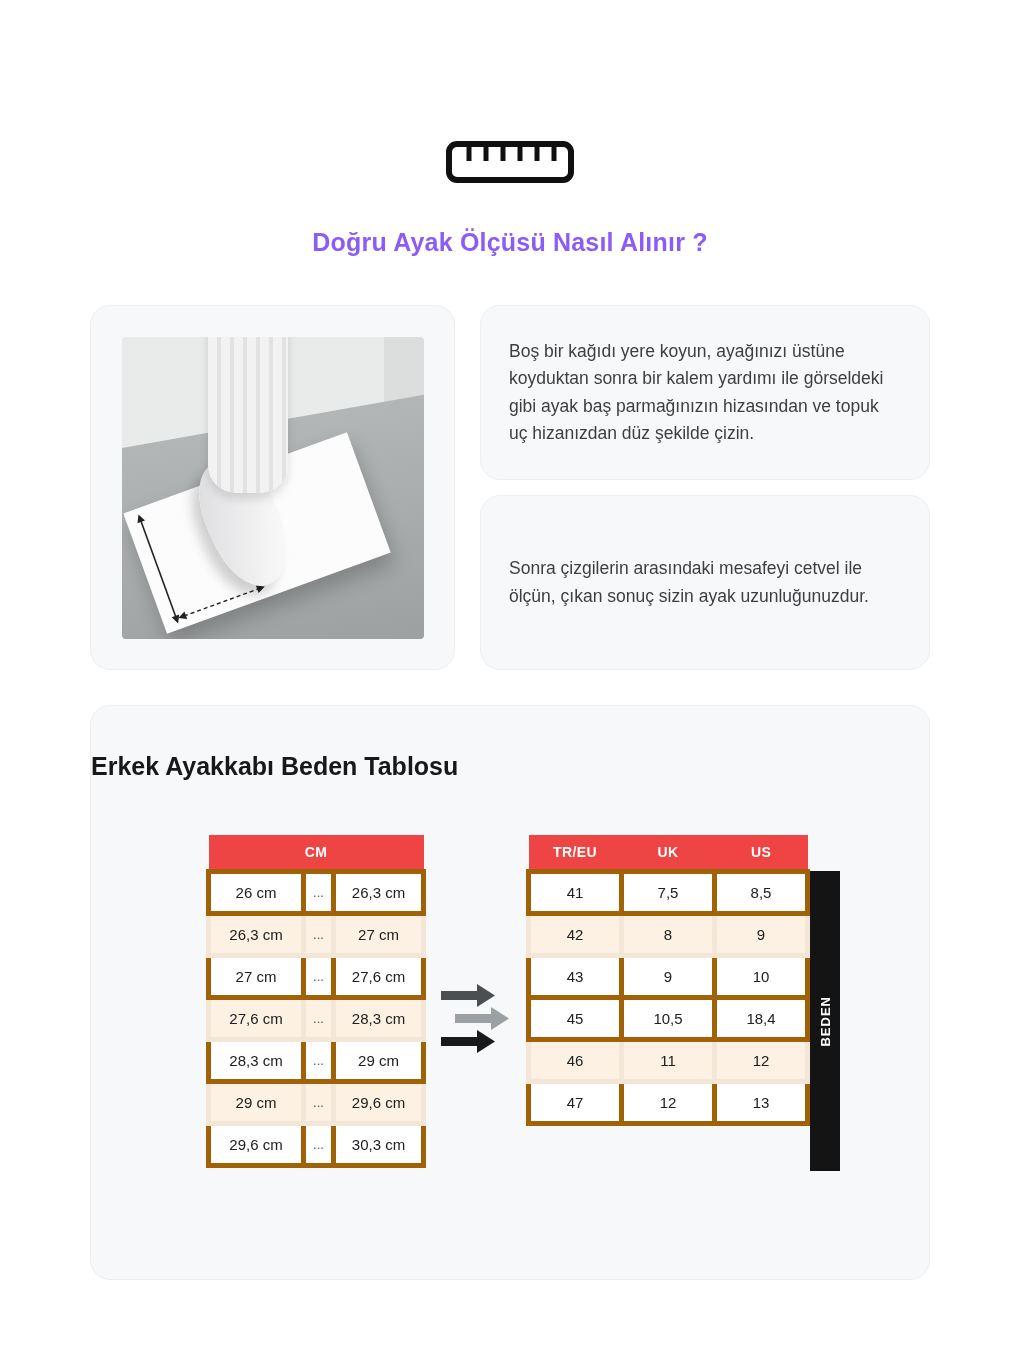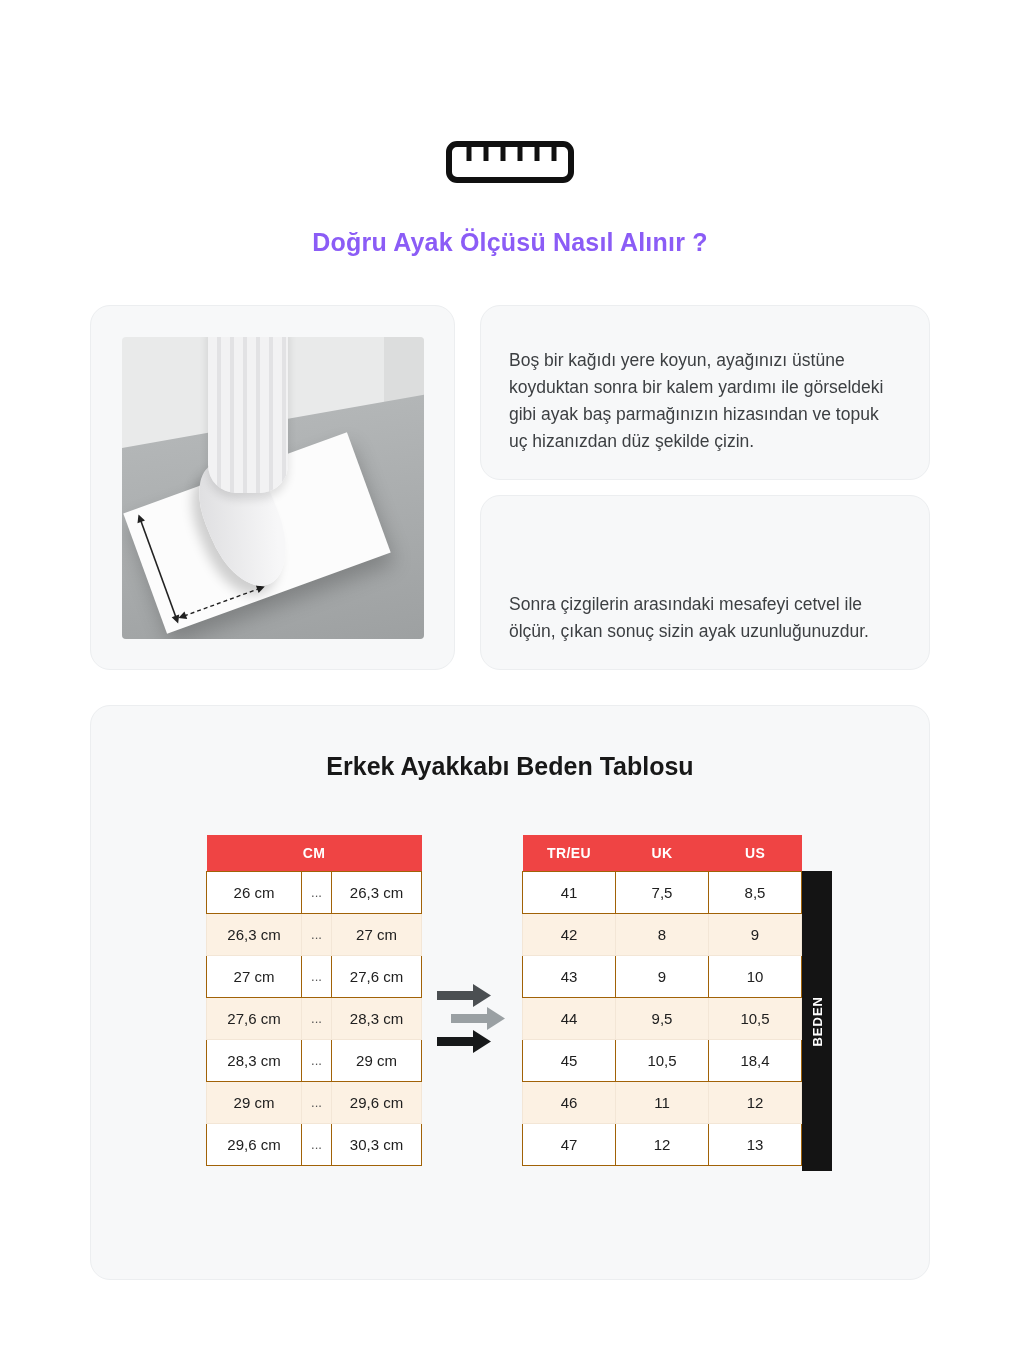--- a/index.html
+++ b/index.html
@@ -37,21 +37,21 @@
   }
   .photo-card {
     width:365px; height:365px;
     flex:0 0 365px;
     display:flex; align-items:center; justify-content:center;
   }
   .steps-col {
     width:450px;
     display:flex; flex-direction:column; gap:15px;
   }
-  .step-card { flex:1; padding:24px 28px; display:flex; align-items:flex-end; }
+  .step-card { flex:1; padding:24px 28px; display:flex; align-items:center; }
   .step-card.centered { }
   .step-text {
     font-size:17.5px;
     line-height:1.55;
     color:#3c3f42;
   }
 
   
   .photo {
     position:relative;
@@ -96,21 +96,20 @@
     transform:rotate(68deg);
     box-shadow:6px 10px 12px rgba(0,0,0,.18);
   }
 
   
   .size-card {
     margin:35px 90px 0;
     padding:46px 0 108px;
   }
   .size-title {
-    text-align:center;
     font-size:25px;
     font-weight:700;
     color:#181818;
   }
   .tables-row {
     display:flex;
     align-items:flex-start;
     margin-top:54px;
     padding-left:115px;
   }
@@ -121,21 +120,21 @@
     font-size:14px;
     font-weight:600;
     height:36px;
     letter-spacing:.4px;
   }
   td {
     height:42px;
     text-align:center;
     font-size:15px;
     color:#202020;
-    border:1px solid #a16207;
+    border:5px solid #a16207;
     background:#ffffff;
   }
   tr.alt td { background:#fcf1e3; border-color:#f3e6d6; }
   .cm-table { width:215px; }
   .cm-table .col-from { width:95px; }
   .cm-table .col-dots { width:30px; }
   .cm-table .col-to { width:90px; }
   .dots-cell { color:#555; font-size:13px; }
   .sizes-table { width:280px; }
   .sizes-table col { width:93px; }
@@ -313,25 +312,20 @@
         <tr class="alt">
           <td>42</td>
           <td>8</td>
           <td>9</td>
         </tr>
         <tr>
           <td>43</td>
           <td>9</td>
           <td>10</td>
         </tr>
-        <tr class="alt">
-          <td>44</td>
-          <td>9,5</td>
-          <td>10,5</td>
-        </tr>
         <tr>
           <td>45</td>
           <td>10,5</td>
           <td>18,4</td>
         </tr>
         <tr class="alt">
           <td>46</td>
           <td>11</td>
           <td>12</td>
         </tr>

